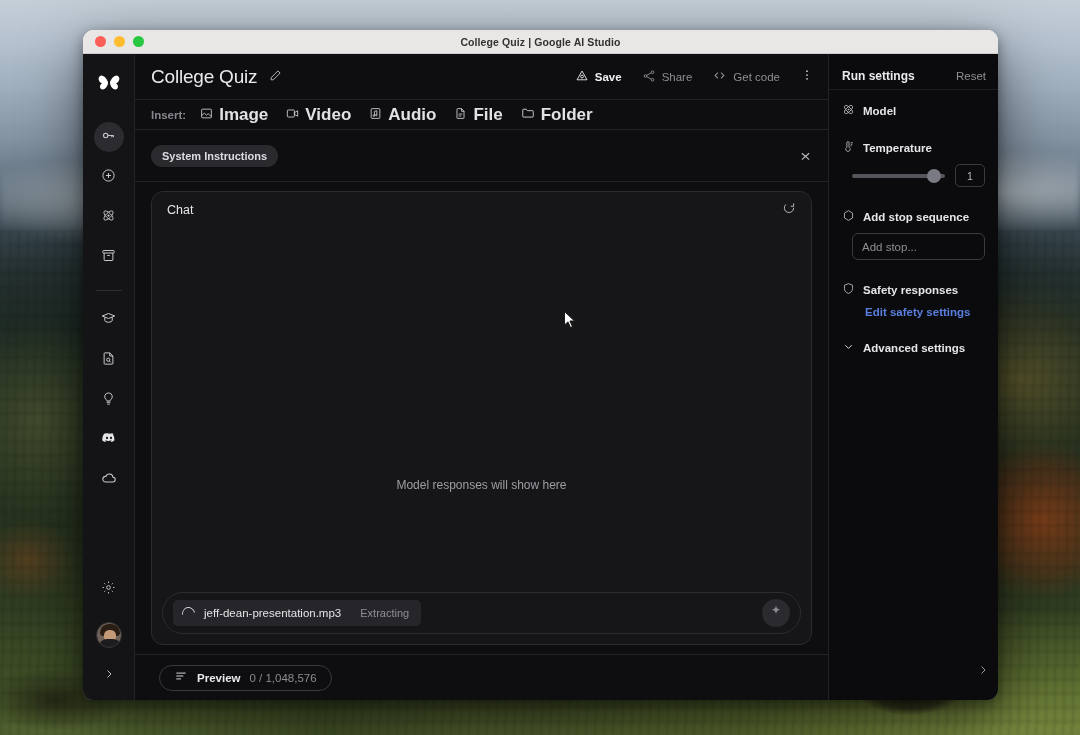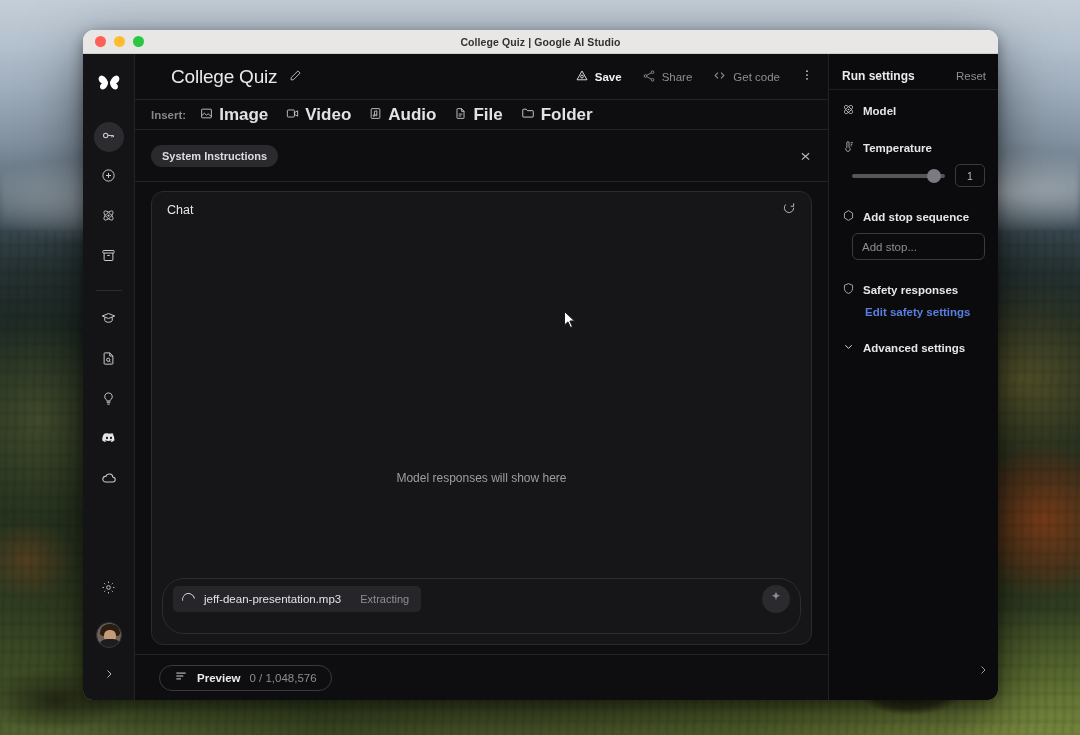--- a/index.html
+++ b/index.html
@@ -135,21 +135,21 @@
 
   
   #center { flex: 1; display: flex; flex-direction: column; min-width: 0; background: #0e0e10; }
 
   #apptop {
     height: 46px; flex: 0 0 46px;
     display: flex; align-items: center;
     padding: 0 14px 0 16px;
     border-bottom: 1px solid #232327;
   }
-  #app-title { font-size: 19px; color: #e9e9ec; font-weight: 400; letter-spacing: -0.2px; margin-left: 20px; }
+  #app-title { font-size: 19px; color: #e9e9ec; font-weight: 400; letter-spacing: -0.2px; }
   #edit-title-btn { margin-left: 12px; color: #cfcfd4; display:flex; align-items:center; cursor:pointer; }
   #apptop-spacer { flex: 1; }
   .top-action {
     display: flex; align-items: center; gap: 6px;
     font-size: 11.5px; margin-left: 20px; cursor: pointer;
   }
   .top-action.primary { color: #f1f1f3; font-weight: bold; }
   .top-action.muted { color: #8d8d94; }
   #kebab { margin-left: 20px; color: #cfcfd4; cursor: pointer; display:flex; }
 
@@ -210,21 +210,21 @@
   }
   #empty-msg { font-size: 12px; color: #9d9da4; margin-top: 150px; }
 
   #composer {
     flex: 0 0 auto;
     margin: 0 10px 10px 10px;
     border: 1px solid #2c2c31;
     border-radius: 22px;
     min-height: 42px;
     display: flex; align-items: center;
-    padding: 6px 8px 20px 10px;
+    padding: 6px 8px 6px 10px;
   }
   #file-chip {
     display: flex; align-items: center;
     background: #26262a;
     border-radius: 5px;
     height: 26px;
     padding: 0 12px 0 9px;
     gap: 9px;
     max-width: 280px;
   }

